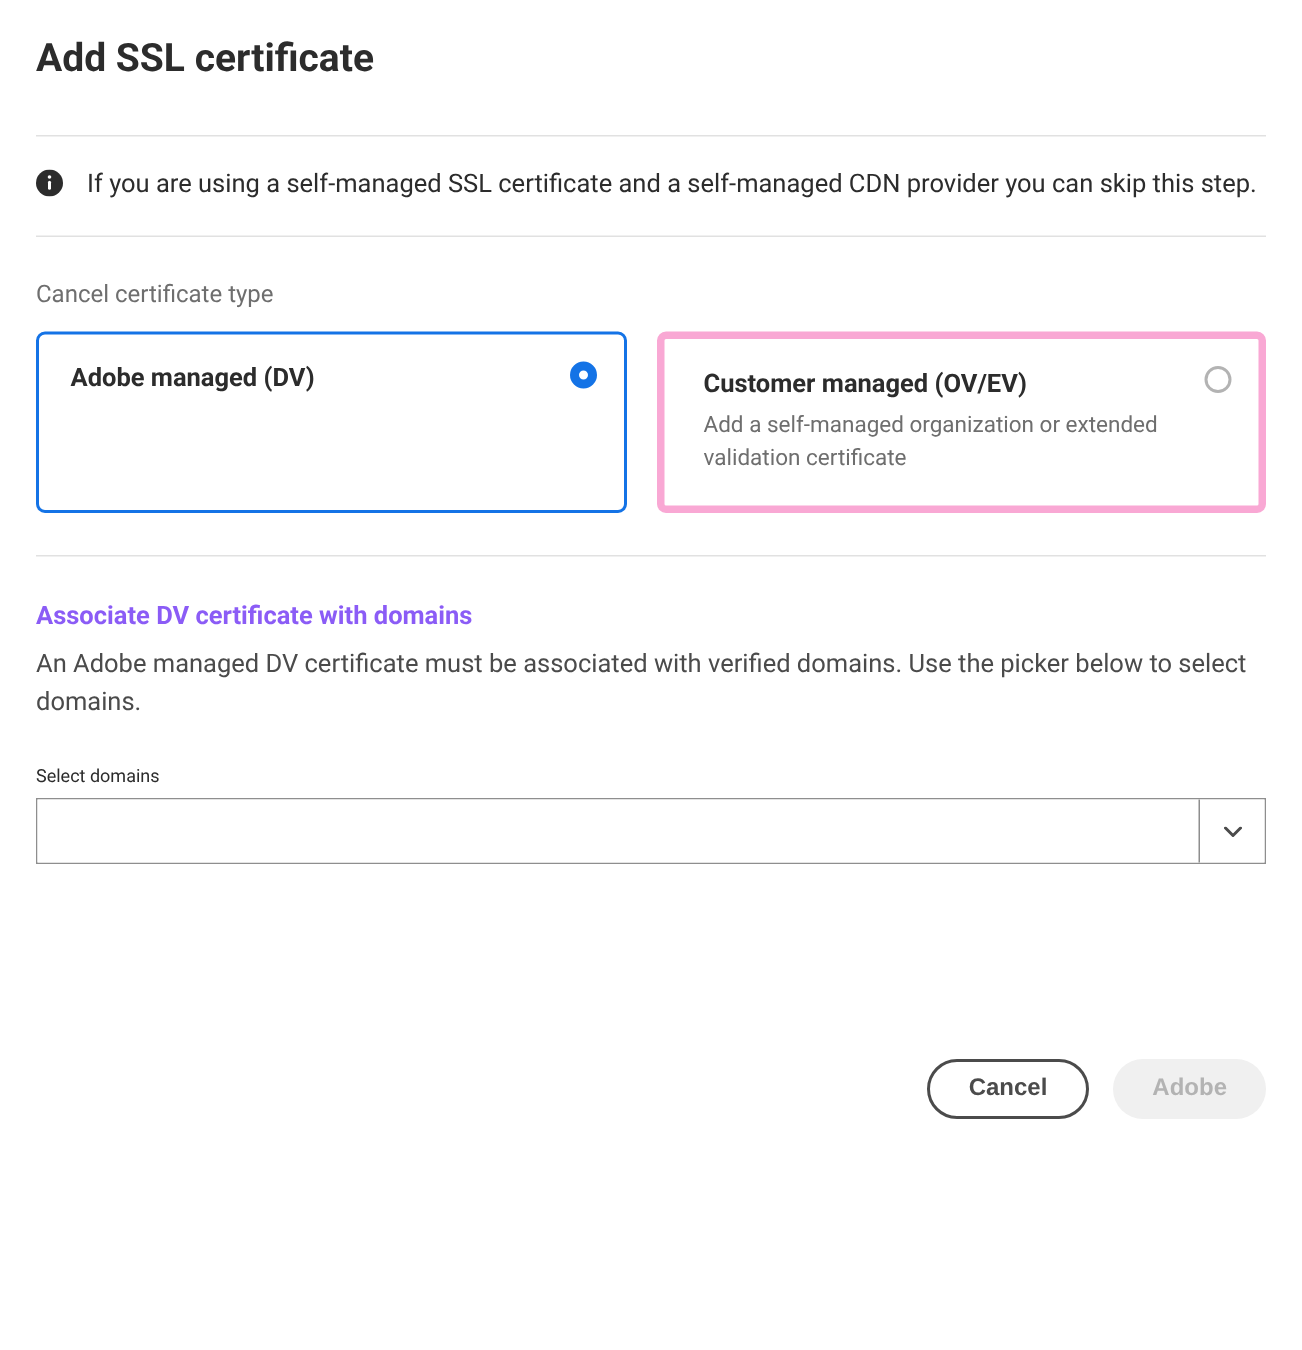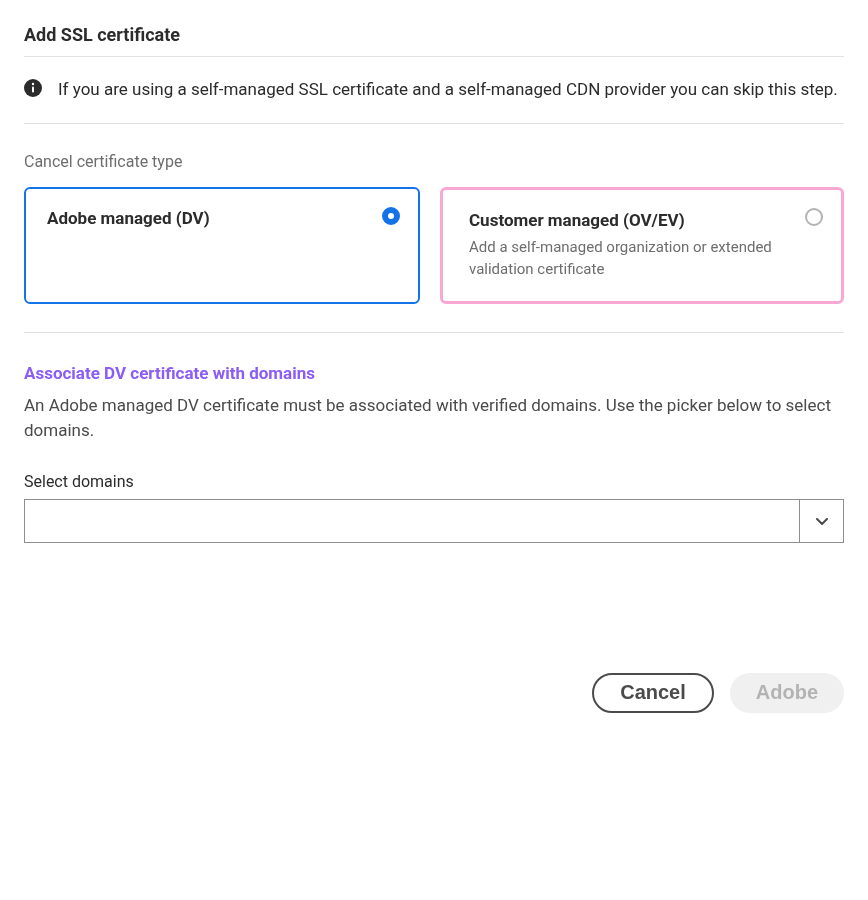--- a/index.html
+++ b/index.html
@@ -4,24 +4,24 @@
   <style>
     * { box-sizing: border-box; margin: 0; padding: 0; }
     body {
       font-family: -apple-system, BlinkMacSystemFont, "Segoe UI", Roboto, sans-serif;
       background: #fff;
       color: #2c2c2c;
       padding: 24px;
       width: 868px;
     }
     .title {
-      font-size: 18px;
-      font-weight: 700;
-      color: #2c2c2c;
-      margin-bottom: 11px;
+      font-size: 26px;
+      font-weight: 700;
+      color: #2c2c2c;
+      margin-bottom: 36px;
     }
     .hr {
       border: none;
       border-top: 1px solid #e1e1e1;
       margin: 0;
     }
     .info-row {
       display: flex;
       align-items: flex-start;
       gap: 16px;
@@ -46,21 +46,21 @@
       margin-bottom: 16px;
     }
     .options-row {
       display: flex;
       gap: 20px;
       margin-bottom: 28px;
       justify-content: space-between;
     }
     .option-card {
       flex: 1;
-      border: 3px solid #f9a8d4;
+      border: 5px solid #f9a8d4;
       border-radius: 6px;
       padding: 20px 56px 20px 26px;
       position: relative;
       cursor: pointer;
       background: #fff;
     }
     .option-card.selected {
       border: 2px solid #1473e6;
       padding: 19px 55px 19px 21px;
     }
@@ -99,21 +99,21 @@
       color: #8b5cf6;
       margin-bottom: 10px;
     }
     .assoc-desc {
       font-size: 17px;
       color: #4b4b4b;
       line-height: 1.5;
       margin-bottom: 28px;
     }
     .field-label {
-      font-size: 16px;
+      font-size: 12px;
       color: #2c2c2c;
       margin-bottom: 8px;
     }
     .combo {
       display: flex;
       width: 100%;
       height: 44px;
       border: 1px solid #8e8e8e;
     }
     .combo-input {
@@ -136,21 +136,21 @@
     .footer {
       display: flex;
       justify-content: flex-end;
       gap: 16px;
       margin-top: 130px;
     }
     .btn {
       height: 40px;
       padding: 0 26px;
       border-radius: 20px;
-      font-size: 20px;
+      font-size: 16px;
       font-weight: 700;
       cursor: pointer;
       display: inline-flex;
       align-items: center;
       justify-content: center;
     }
     .btn-cancel {
       background: #fff;
       border: 2px solid #4b4b4b;
       color: #4b4b4b;

